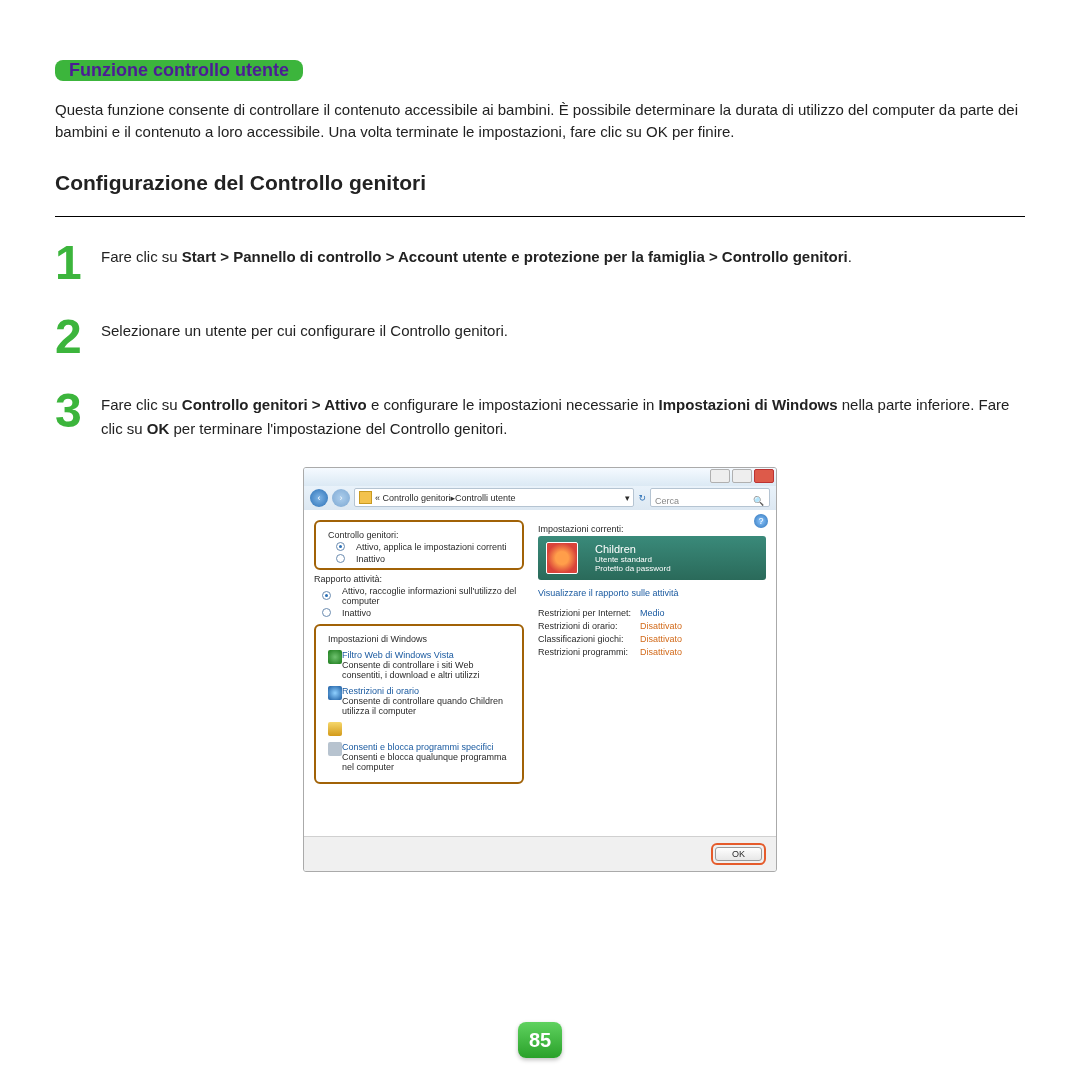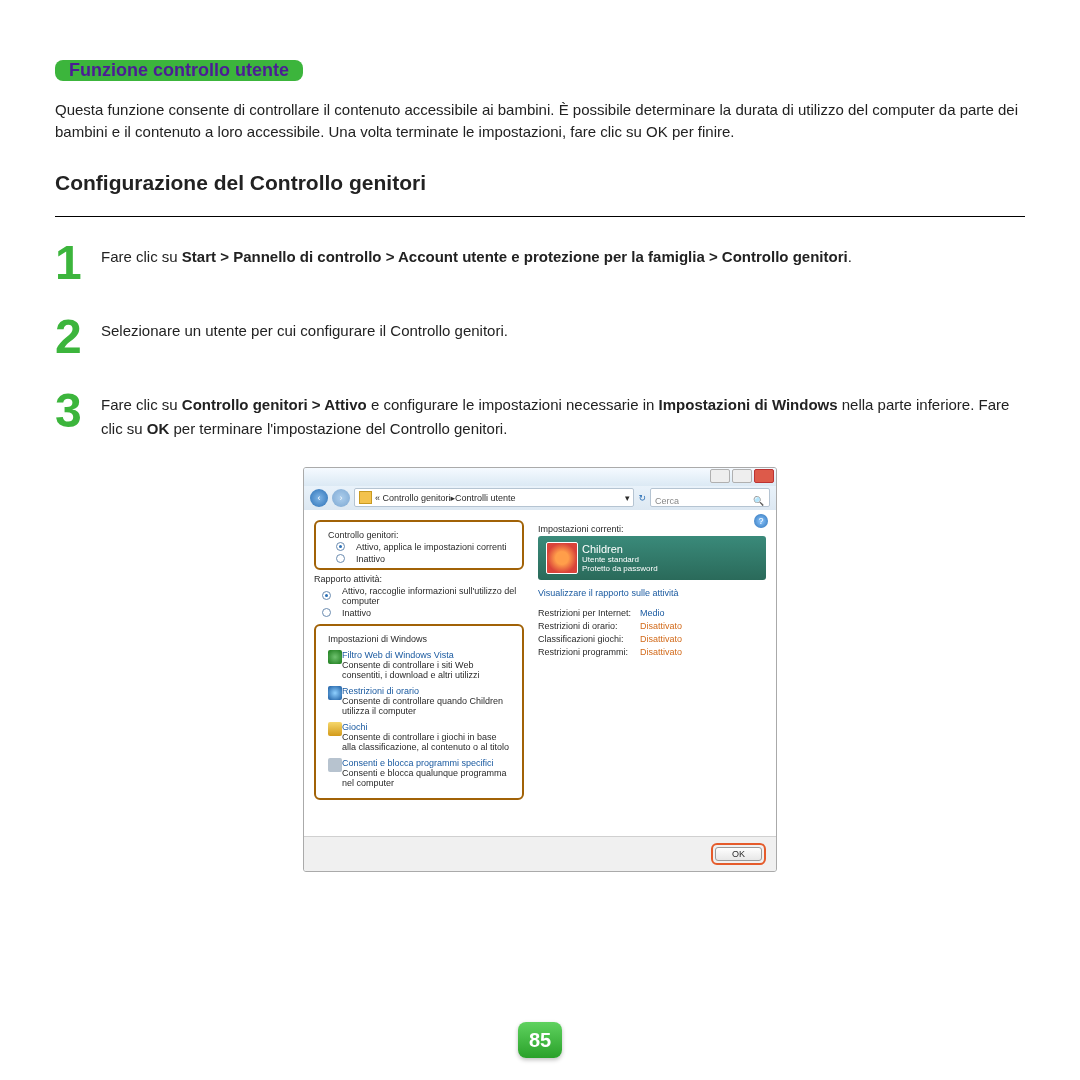--- a/index.html
+++ b/index.html
@@ -34,21 +34,21 @@
 .radio{display:flex;align-items:center;gap:11px;margin:2px 0 0 8px}
 .rad{width:7px;height:7px;border:1px solid #6a8bb0;border-radius:50%;background:#fff}
 .rad.sel::after{content:"";display:block;width:3px;height:3px;background:#2a6fb5;border-radius:50%;margin:2px}
 .winset .item{display:flex;margin:6px 0}
 .winset .ic{width:14px;height:14px;flex-shrink:0;border-radius:2px}
 .ic.globe{background:radial-gradient(#6fc26f,#1a7a1a)}
 .ic.clock{background:radial-gradient(#8fd0ff,#1a5aa0)}
 .ic.trophy{background:linear-gradient(#f6d76b,#d39a1a)}
 .ic.lock{background:#b7c3cf}
 .link{color:#1a5aa0}
-.usercard{background:linear-gradient(#3a8a7a,#2a6a5a);border-radius:3px;padding:6px 8px;display:flex;gap:4px;align-items:center;color:#fff}
+.usercard{background:linear-gradient(#3a8a7a,#2a6a5a);border-radius:3px;padding:6px 8px;display:flex;gap:17px;align-items:center;color:#fff}
 .avatar{width:30px;height:30px;background:radial-gradient(circle,#ff9e4a 30%,#d9433a 70%);border:1px solid #fff;border-radius:2px}
 .stat-row{display:flex;margin:3px 0}
 .stat-row .lab{width:102px}
 .stat-row .val{}
 .ok-wrap{display:flex;justify-content:flex-end;background:#f0f0f0;border-top:1px solid #d0d0d0;padding:6px 10px}
 .ok-btn{border:2px solid #e55b2b;border-radius:6px;padding:2px}
 .ok-inner{border:1px solid #9a9a9a;border-radius:3px;background:linear-gradient(#fefefe,#e7e7e7);padding:1px 16px}
 </style>
 </head>
 <body>
@@ -142,24 +142,20 @@
               </div>
             <div class="item">
                 <span class="ic clock"></span>
                 <div>
                   <div class="link">Restrizioni di orario</div>
                   <div>Consente di controllare quando Children utilizza il computer</div>
                 </div>
               </div>
             <div class="item">
                 <span class="ic trophy"></span>
-                <div>
-                  <div class="link">Giochi</div>
-                  <div>Consente di controllare i giochi in base alla classificazione, al contenuto o al titolo</div>
-                </div>
               </div>
             <div class="item">
                 <span class="ic lock"></span>
                 <div>
                   <div class="link">Consenti e blocca programmi specifici</div>
                   <div>Consenti e blocca qualunque programma nel computer</div>
                 </div>
               </div>
           </div>
         </div>

